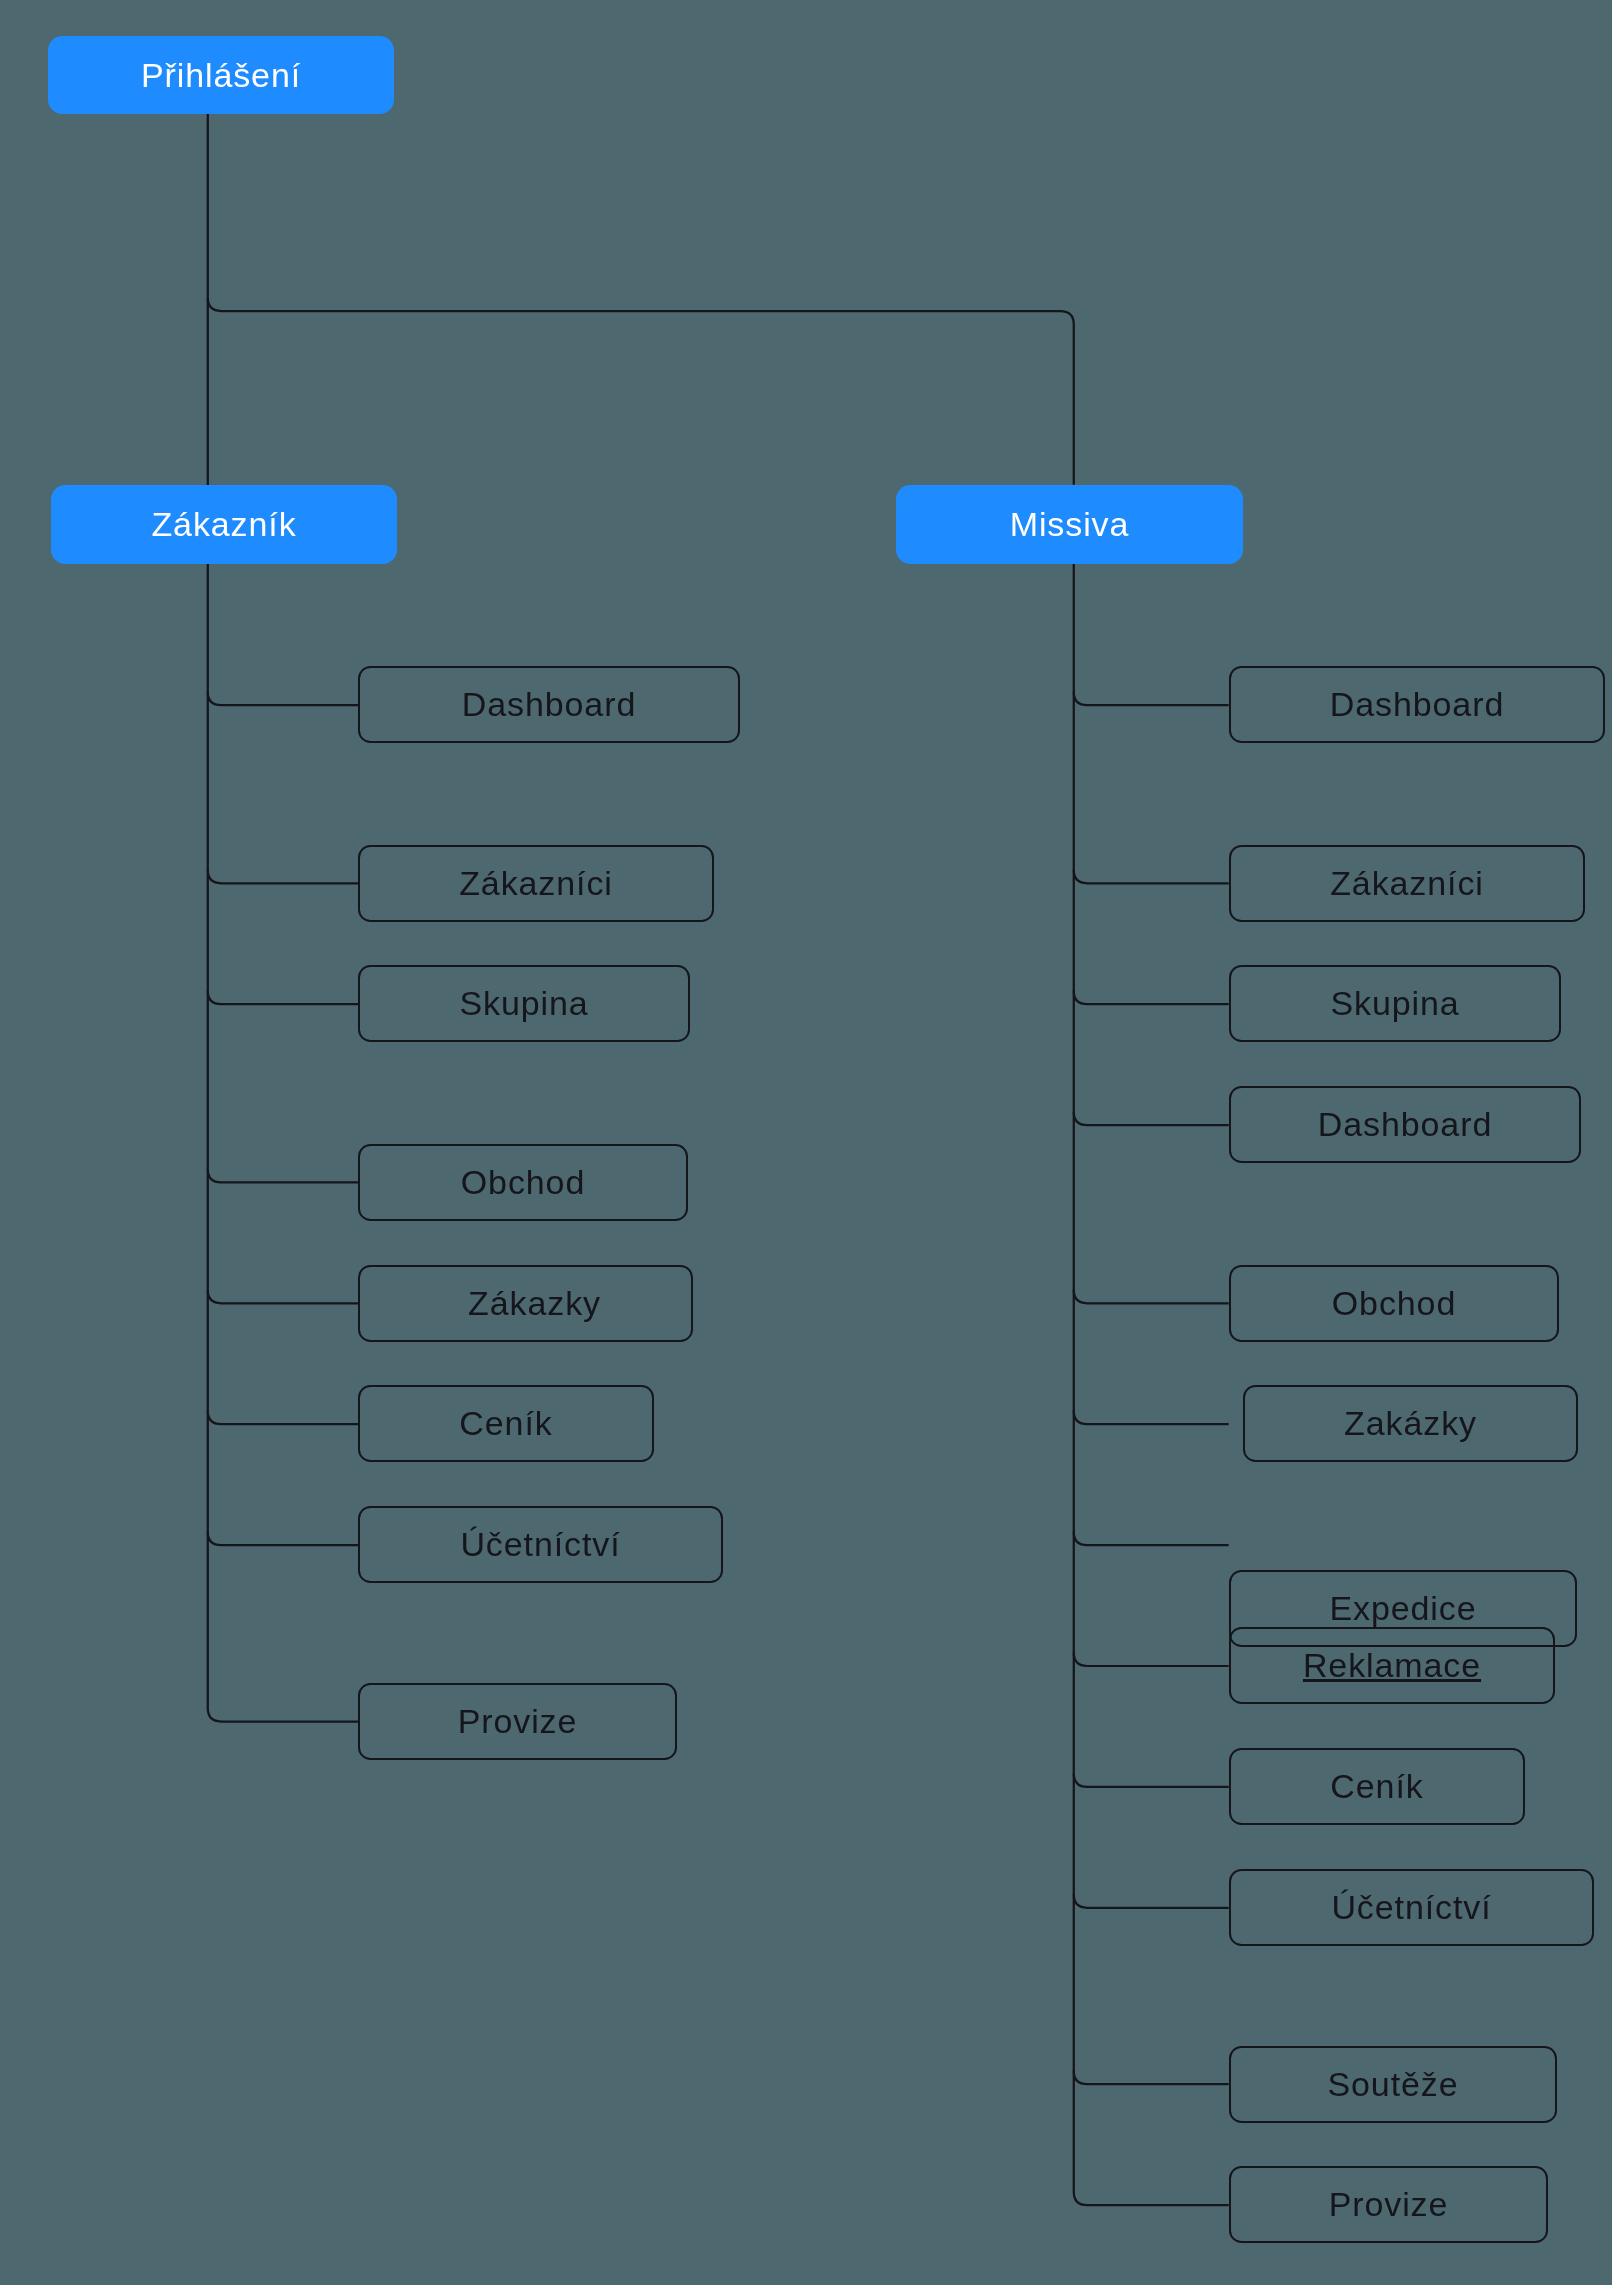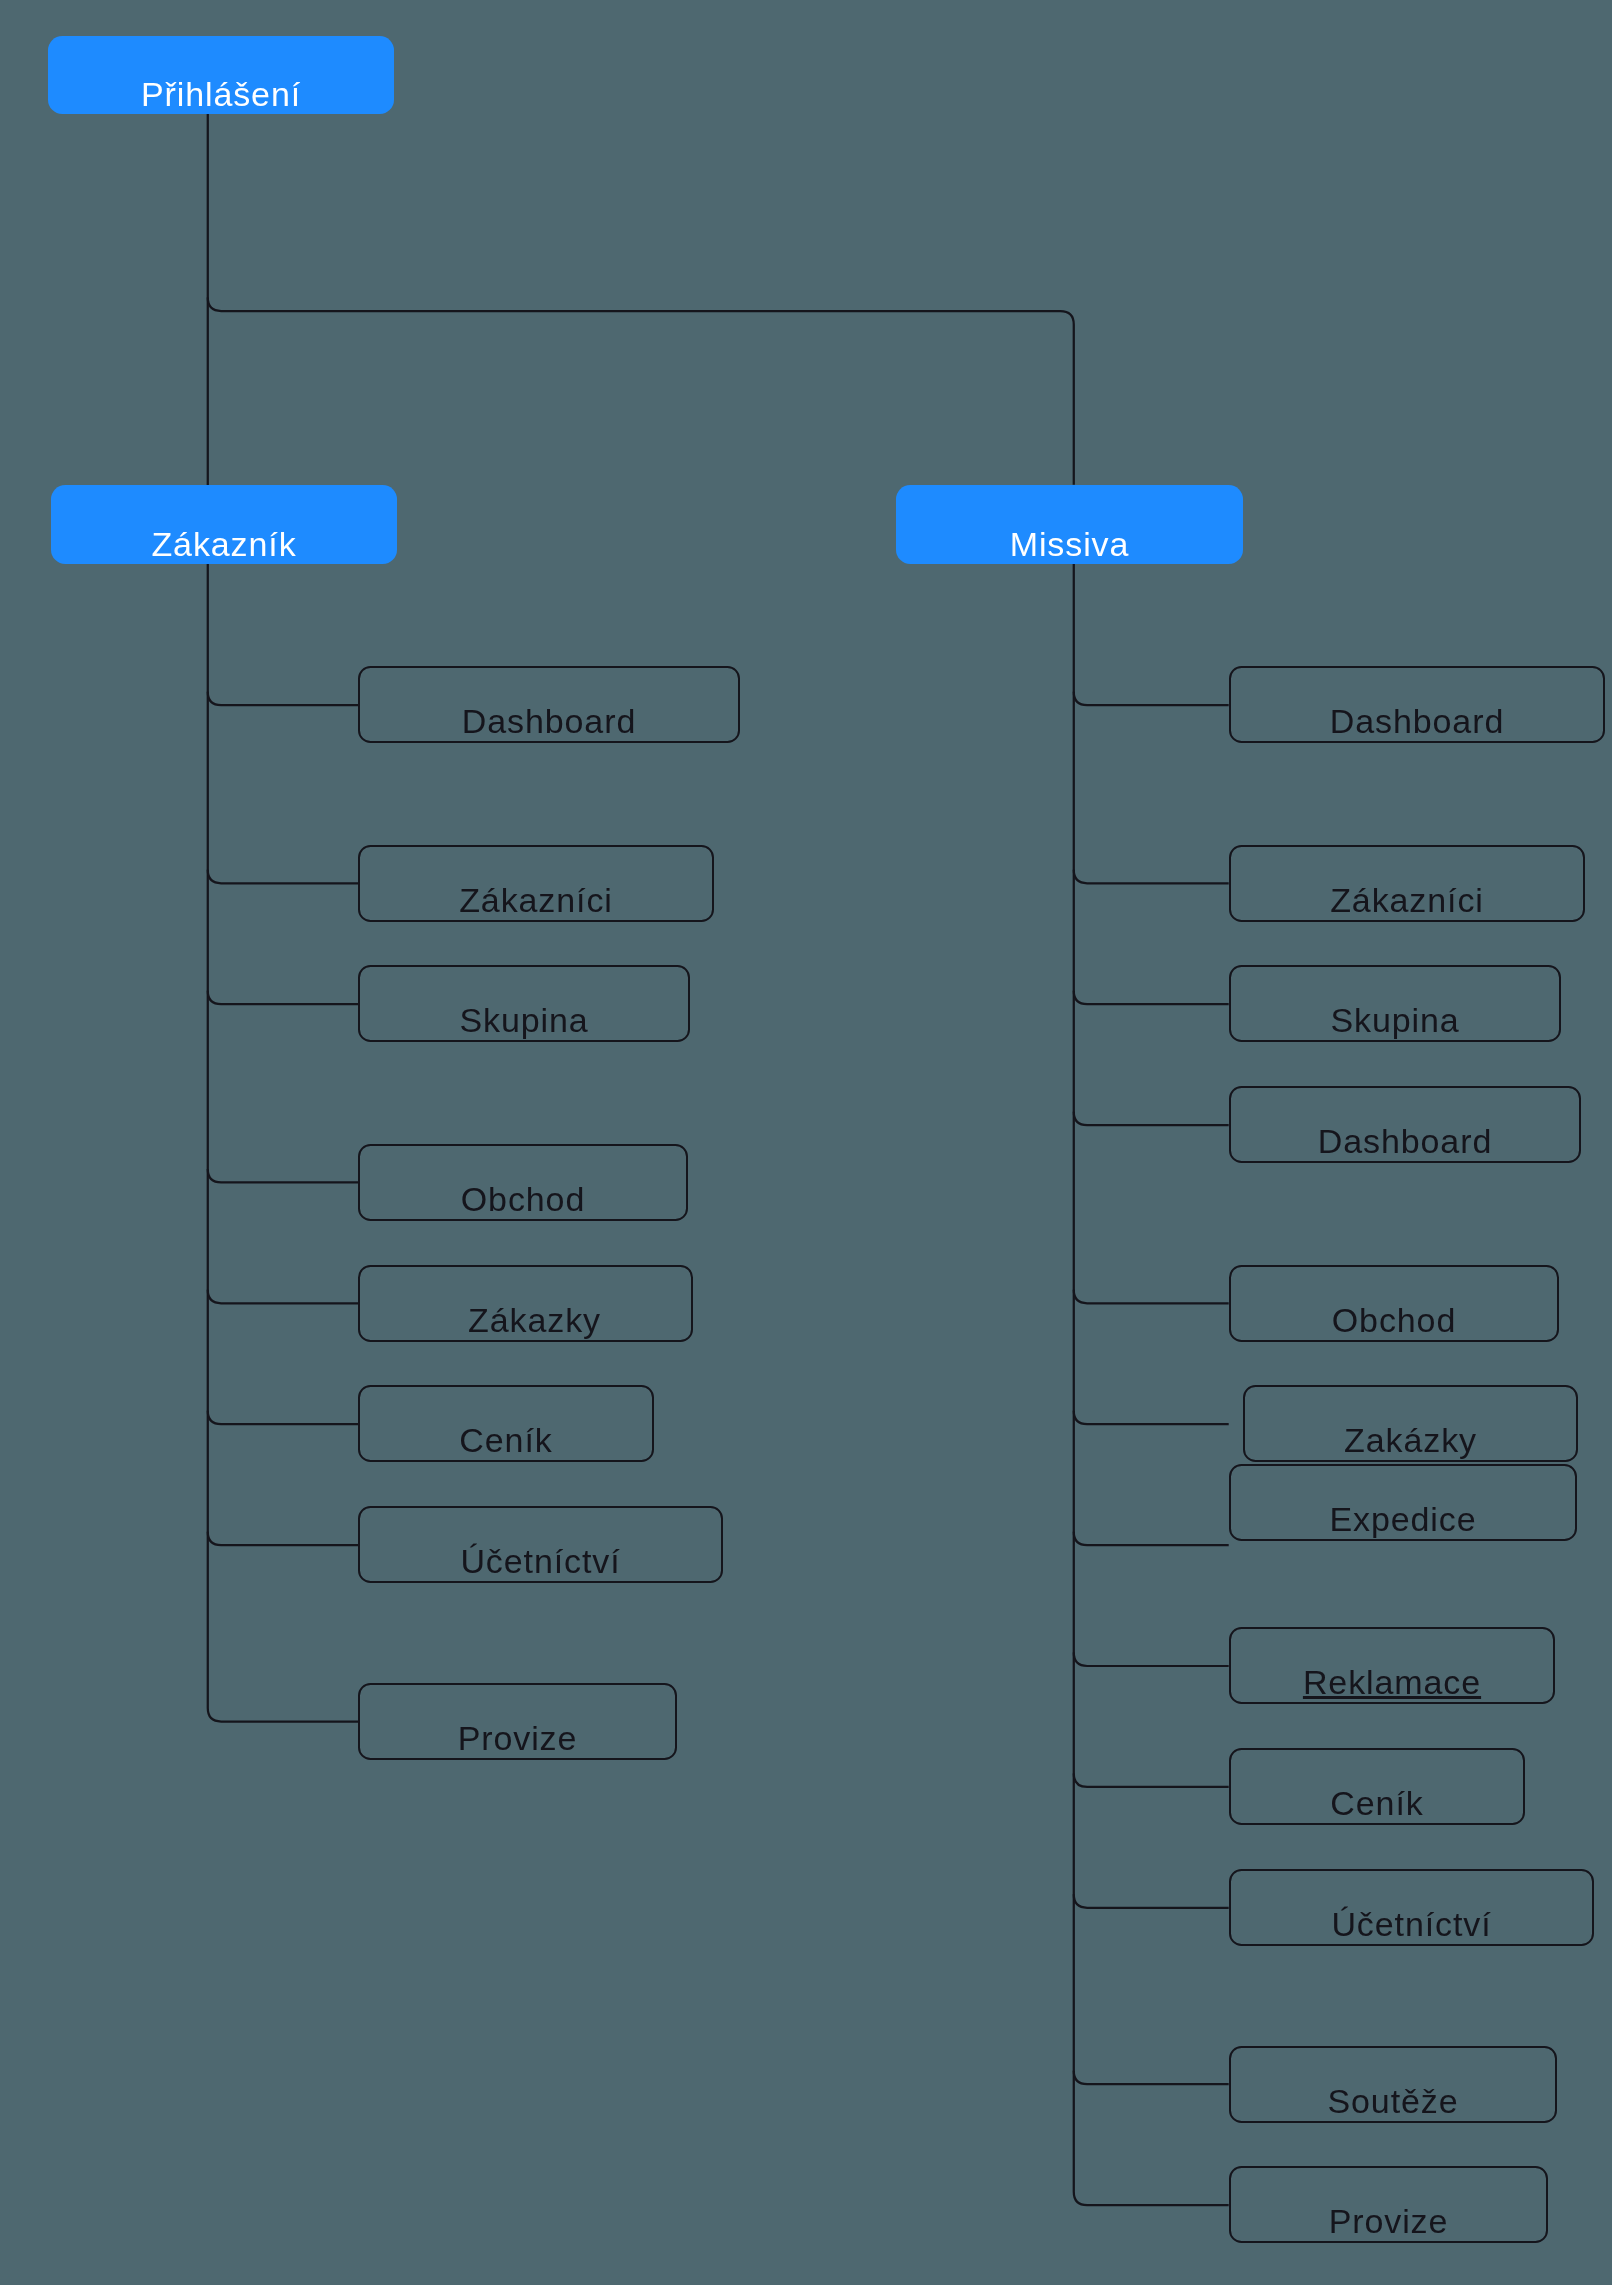--- a/index.html
+++ b/index.html
@@ -22,21 +22,21 @@
   .canvas { position: absolute; left: 0; top: 0; width: 1612px; height: 2286px; }
   svg.connectors { position: absolute; left: 0; top: 0; }
   svg.connectors path {
     fill: none;
     stroke: var(--line);
     stroke-width: 2.5;
   }
   .node {
     position: absolute;
     display: flex;
-    align-items: flex-end;
+    align-items: center;
     justify-content: center;
     font-size: 34px;
     letter-spacing: 0.9px;
     white-space: nowrap;
   }
   .node-blue {
     background: var(--accent);
     color: var(--text_light);
     border-radius: 14.3px;
     height: 79px;
@@ -130,21 +130,21 @@
   </div>
   <div class="node node-child" style="left:1229px; top:1086px; width:352px;">
     <span>Dashboard</span>
   </div>
   <div class="node node-child" style="left:1229px; top:1265px; width:330px;">
     <span>Obchod</span>
   </div>
   <div class="node node-child" style="left:1229px; top:1385px; width:335px;margin-left:14px;">
     <span>Zakázky</span>
   </div>
-  <div class="node node-child" style="left:1229px; top:1464px; width:348px;">
+  <div class="node node-child" style="left:1229px; top:1570px; width:348px;">
     <span>Expedice</span>
   </div>
   <div class="node node-child" style="left:1229px; top:1627px; width:326px;text-decoration:underline;">
     <span>Reklamace</span>
   </div>
   <div class="node node-child" style="left:1229px; top:1748px; width:296px;">
     <span>Ceník</span>
   </div>
   <div class="node node-child" style="left:1229px; top:1869px; width:365px;">
     <span>Účetníctví</span>

